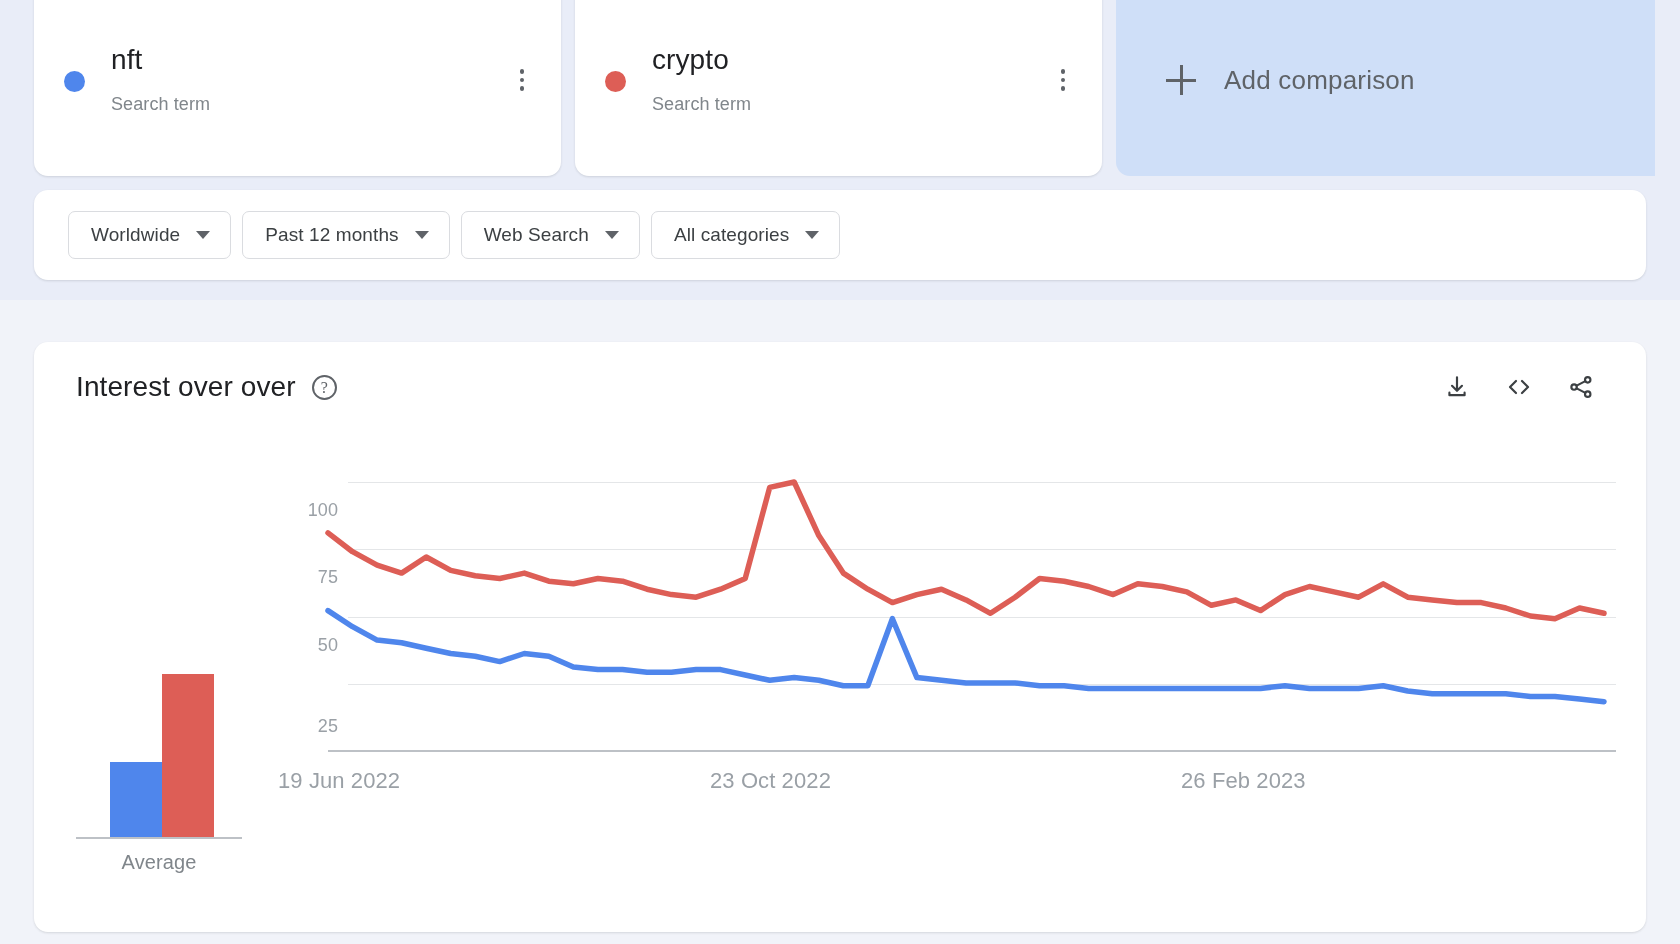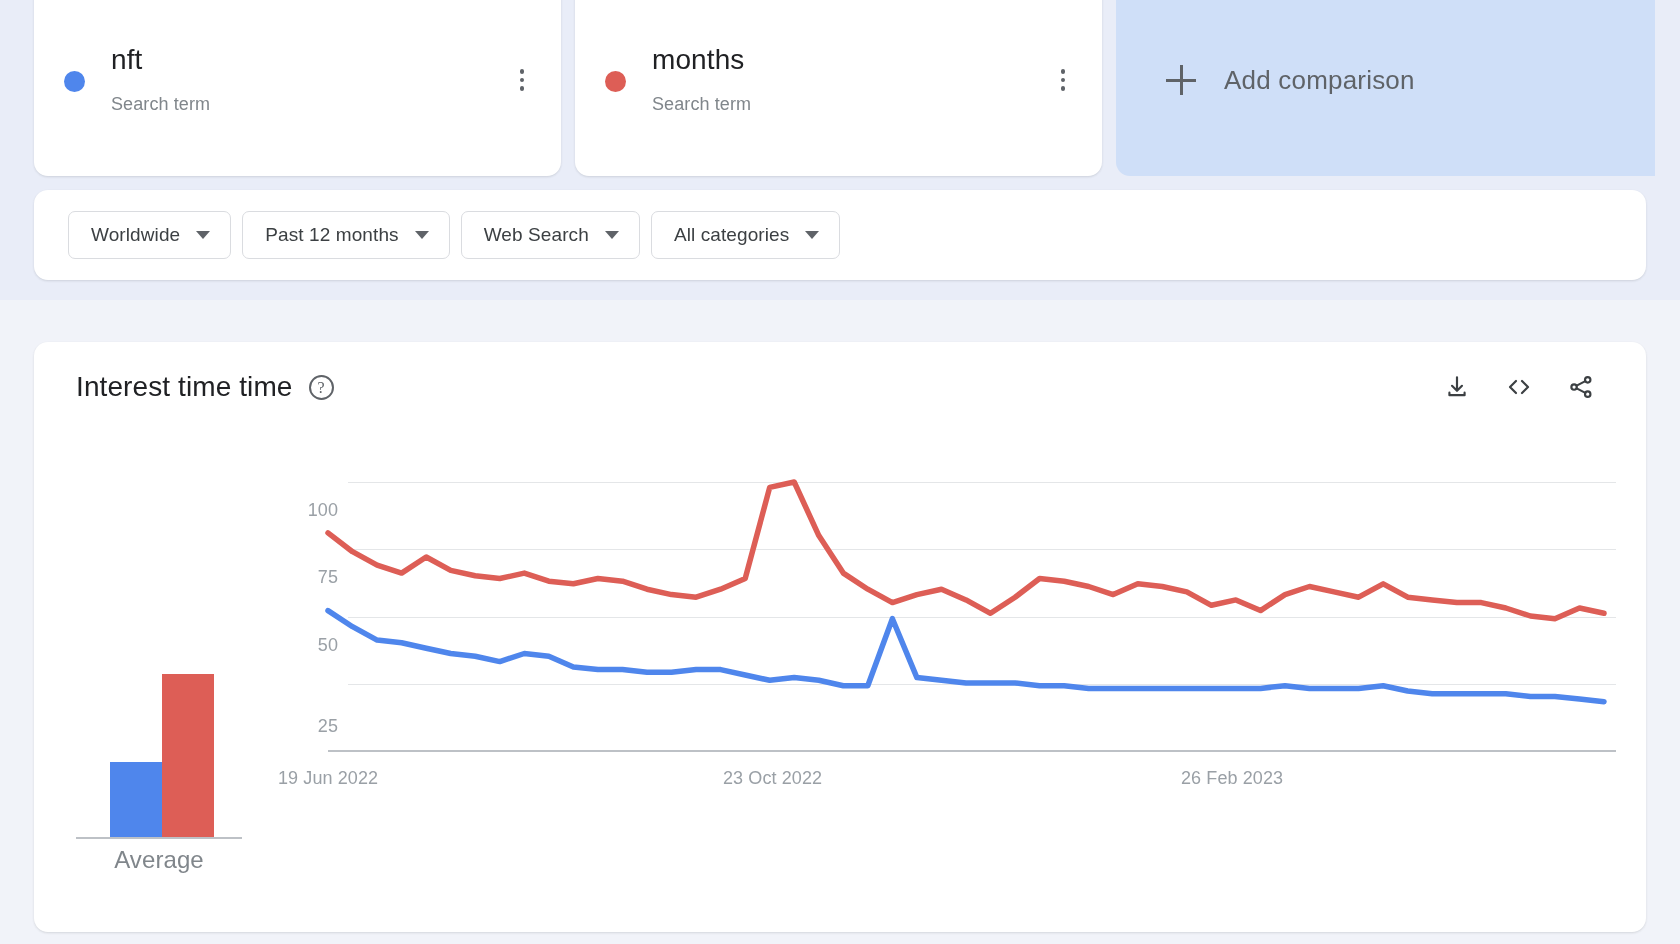--- a/index.html
+++ b/index.html
@@ -219,21 +219,21 @@
     position: absolute;
     left: 0; bottom: 53px;
     width: 166px; height: 2px;
     background: #bdc1c6;
   }
   .avg-label {
     position: absolute;
     left: 0; bottom: 18px;
     width: 166px;
     text-align: center;
-    font-size: 24px;
+    font-size: 20px;
     color: #80868b;
     letter-spacing: 0.1px;
   }
 
   .graph {
     position: absolute;
     left: 252px; top: 0;
     width: 1330px; height: 460px;
   }
   .ylabel {
@@ -256,21 +256,21 @@
   }
   .baseline {
     position: absolute;
     left: 42px;
     width: 1288px;
     height: 2px;
     background: #bdc1c6;
   }
   .xlabel {
     position: absolute;
-    font-size: 18px;
+    font-size: 22px;
     color: #9aa0a6;
     white-space: nowrap;
     letter-spacing: 0.1px;
   }
   svg.lines { position: absolute; left: 0; top: 0; }
 </style>
 </head>
 <body>
 
 <div id="page">
@@ -288,21 +288,21 @@
       <div class="kebab">
           <i></i>
           <i></i>
           <i></i>
         </div>
     </div>
 
     <div class="term-card">
       <span class="dot" style="background:#dd5e56"></span>
       <div class="term-text">
-        <div class="term-title">months</div>
+        <div class="term-title">crypto</div>
         <div class="term-sub">Search term</div>
       </div>
       <div class="kebab">
           <i></i>
           <i></i>
           <i></i>
         </div>
     </div>
 
     <div class="add-card">
@@ -326,21 +326,21 @@
     </div>
     <div class="chip">
       <span class="chip-label">All categories</span>
       <span class="caret"></span>
     </div>
   </div>
 
   <div class="chart-card">
 
     <div class="chart-header">
-      <span class="chart-title">Interest time time</span>
+      <span class="chart-title">Interest over over</span>
       <span class="help-icon">?</span>
       <span class="header-spacer"></span>
 
       <span class="hdr-icon">
         <svg width="26" height="26" viewBox="0 0 24 24" aria-hidden="true">
           <path d="M12 3v10.2M12 15.5l-4.6-4.6M12 15.5l4.6-4.6" fill="none" stroke="#3c4043" stroke-width="2" stroke-linecap="round" stroke-linejoin="round"></path>
           <path d="M5 17.2v2.3h14v-2.3" fill="none" stroke="#3c4043" stroke-width="2" stroke-linecap="round" stroke-linejoin="round"></path>
         </svg>
       </span>
 
@@ -383,19 +383,19 @@
         <div class="gridline" style="top:185px"></div>
         <div class="gridline" style="top:252px"></div>
         <div class="baseline" style="top:318px"></div>
 
         <svg class="lines" id="lines-svg" width="1330" height="460" viewBox="0 0 1330 460">
           <polyline id="line-crypto" fill="none" stroke="#dd5e56" stroke-width="5.5" stroke-linejoin="round" stroke-linecap="round" points="42.0,100.9 66.5,119.7 91.1,133.1 115.6,141.1 140.2,125.0 164.7,138.4 189.2,143.8 213.8,146.5 238.3,141.1 262.8,149.2 287.4,151.8 311.9,146.5 336.5,149.2 361.0,157.2 385.5,162.6 410.1,165.2 434.6,157.2 459.2,146.5 483.7,55.4 508.2,50.0 532.8,103.6 557.3,141.1 581.8,157.2 606.4,170.6 630.9,162.6 655.5,157.2 680.0,167.9 704.5,181.3 729.1,165.2 753.6,146.5 778.2,149.2 802.7,154.5 827.2,162.6 851.8,151.8 876.3,154.5 900.8,159.9 925.4,173.3 949.9,167.9 974.5,178.6 999.0,162.6 1023.5,154.5 1048.1,159.9 1072.6,165.2 1097.2,151.8 1121.7,165.2 1146.2,167.9 1170.8,170.6 1195.3,170.6 1219.8,176.0 1244.4,184.0 1268.9,186.7 1293.5,176.0 1318.0,181.3"></polyline>
           <polyline id="line-nft" fill="none" stroke="#4f86ec" stroke-width="5.5" stroke-linejoin="round" stroke-linecap="round" points="42.0,178.6 66.5,194.7 91.1,208.1 115.6,210.8 140.2,216.2 164.7,221.5 189.2,224.2 213.8,229.6 238.3,221.5 262.8,224.2 287.4,234.9 311.9,237.6 336.5,237.6 361.0,240.3 385.5,240.3 410.1,237.6 434.6,237.6 459.2,243.0 483.7,248.3 508.2,245.6 532.8,248.3 557.3,253.7 581.8,253.7 606.4,186.7 630.9,245.6 655.5,248.3 680.0,251.0 704.5,251.0 729.1,251.0 753.6,253.7 778.2,253.7 802.7,256.4 827.2,256.4 851.8,256.4 876.3,256.4 900.8,256.4 925.4,256.4 949.9,256.4 974.5,256.4 999.0,253.7 1023.5,256.4 1048.1,256.4 1072.6,256.4 1097.2,253.7 1121.7,259.0 1146.2,261.7 1170.8,261.7 1195.3,261.7 1219.8,261.7 1244.4,264.4 1268.9,264.4 1293.5,267.1 1318.0,269.8"></polyline>
         </svg>
 
         <div class="xlabel" style="left:-8px;top:336px">19 Jun 2022</div>
-        <div class="xlabel" style="left:437px;top:336px">23 Oct 2022</div>
+        <div class="xlabel" style="left:424px;top:336px">23 Oct 2022</div>
         <div class="xlabel" style="left:895px;top:336px">26 Feb 2023</div>
       </div>
 
     </div>
   </div>
 </div>
 
 </body></html>

